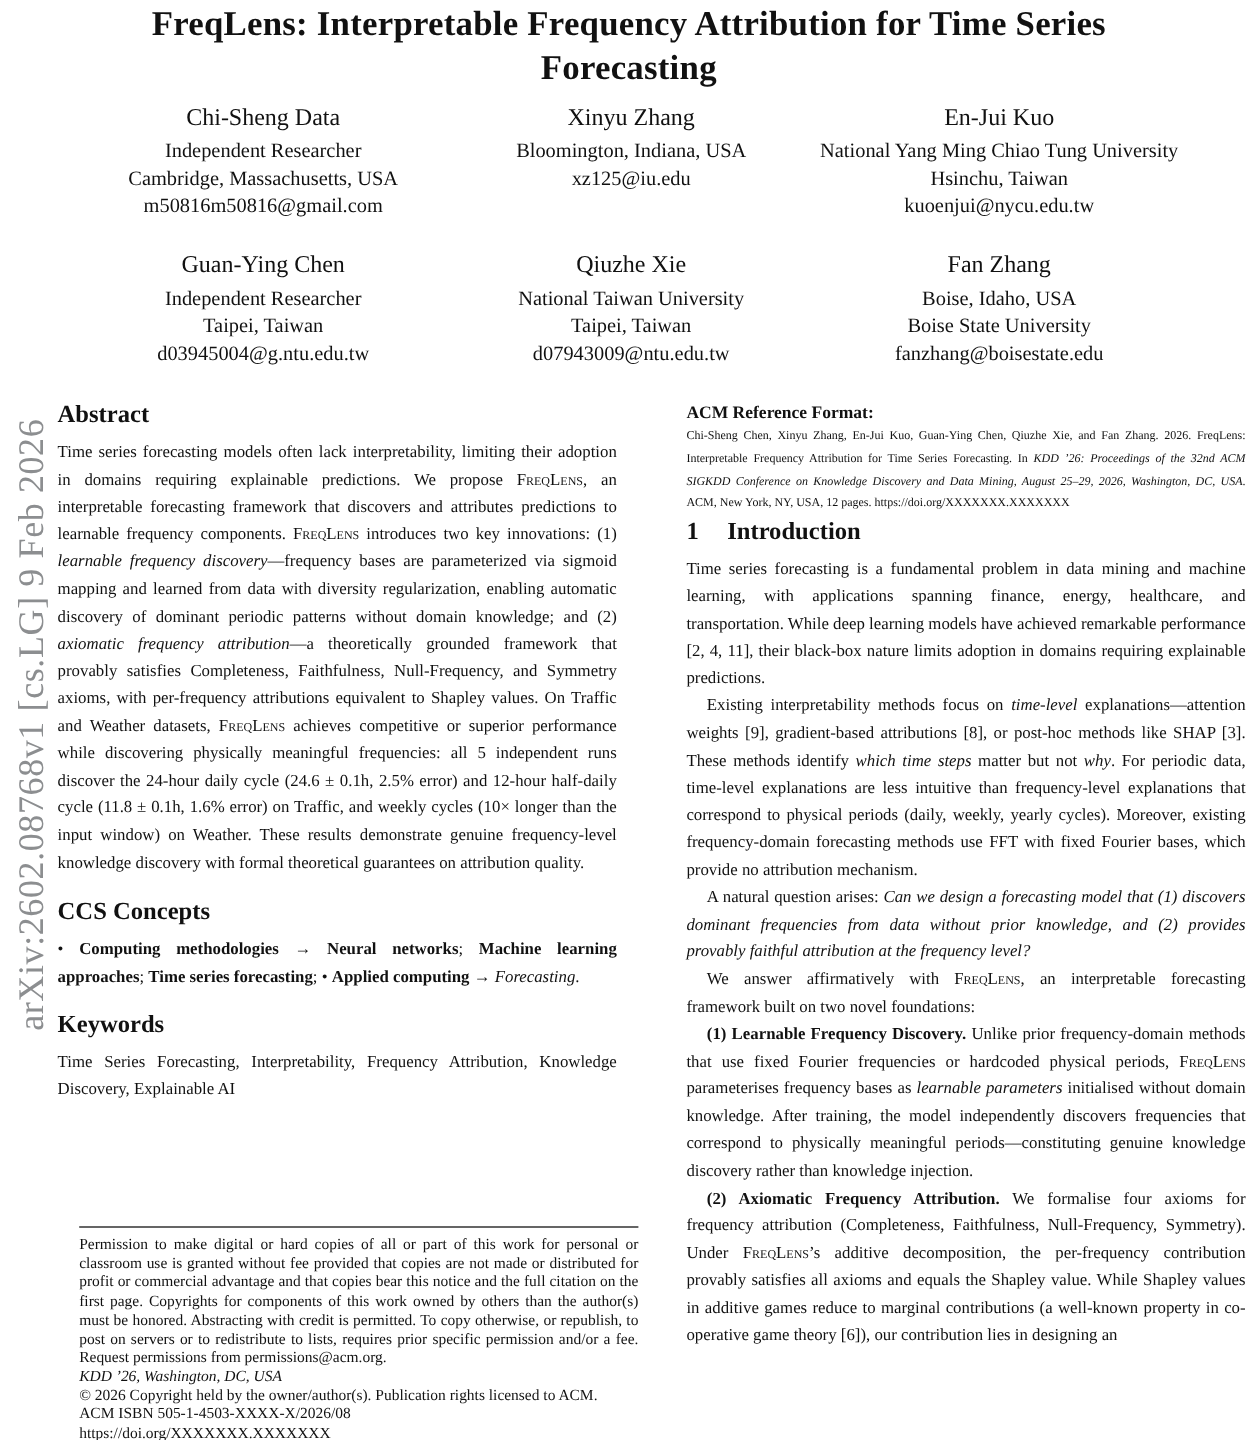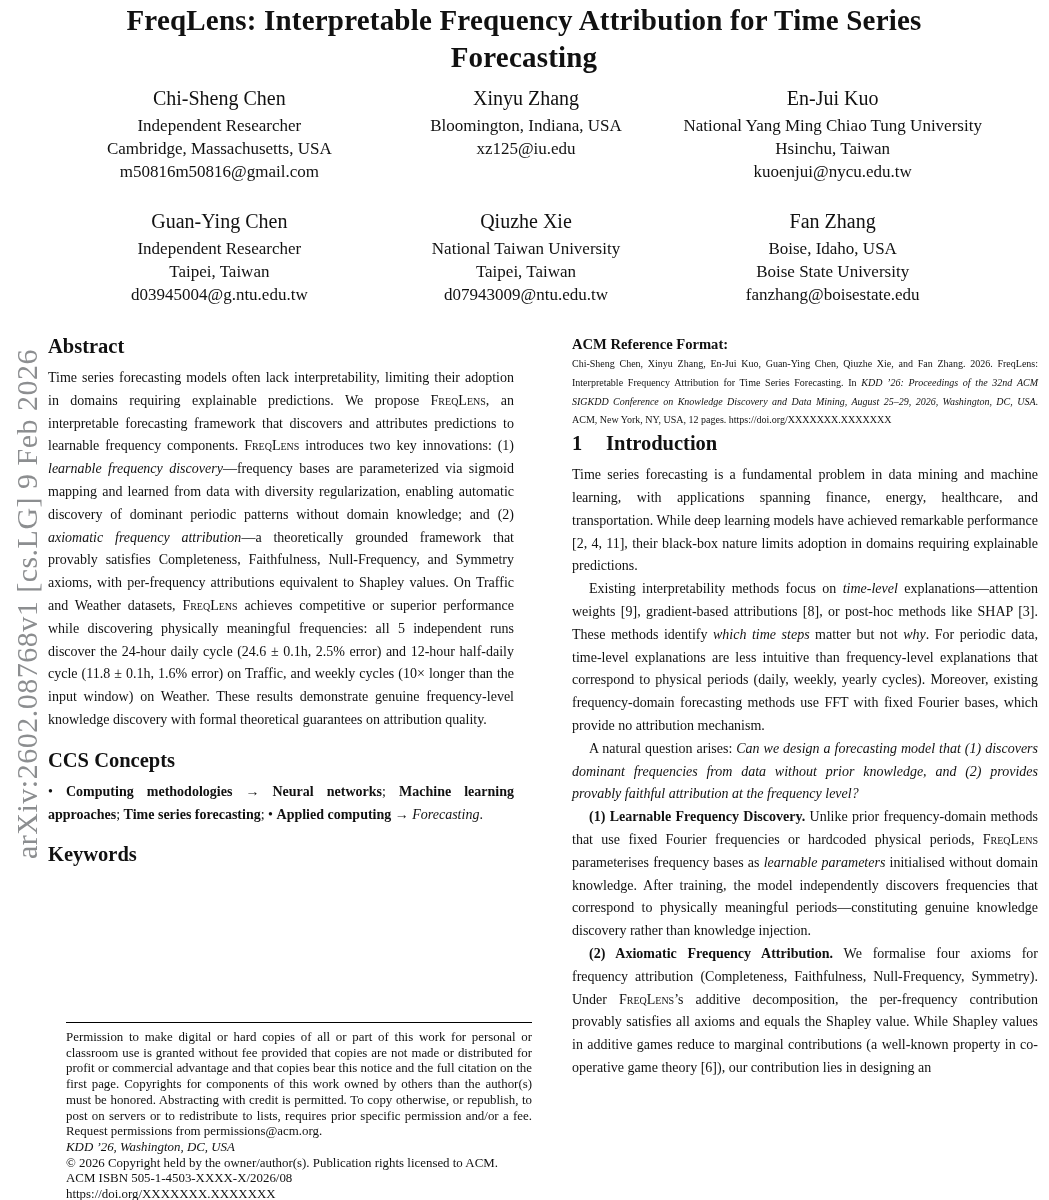--- a/index.html
+++ b/index.html
@@ -52,21 +52,21 @@
 </style>
 </head>
 <body>
 
 <div class="watermark">arXiv:2602.08768v1  [cs.LG]  9 Feb 2026</div>
 
 <div class="title">FreqLens: Interpretable Frequency Attribution for Time Series Forecasting</div>
 
 <div class="authors">
   <div class="author">
-    <div class="author-name">Chi-Sheng Chen</div>
+    <div class="author-name">Chi-Sheng Data</div>
     <div class="author-line">Independent Researcher</div>
     <div class="author-line">Cambridge, Massachusetts, USA</div>
     <div class="author-line">m50816m50816@gmail.com</div>
   </div>
   <div class="author">
     <div class="author-name">Xinyu Zhang</div>
     <div class="author-line">Bloomington, Indiana, USA</div>
     <div class="author-line">xz125@iu.edu</div>
   </div>
   <div class="author">
@@ -96,34 +96,36 @@
 </div>
 
 <div class="col col-left">
   <h2 class="sec">Abstract</h2>
   <p class="body-par"><span>Time series forecasting models often lack interpretability, limiting their adoption in domains requiring explainable predictions. We propose </span><span class="st-sc">FreqLens</span><span>, an interpretable forecasting framework that discovers and attributes predictions to learnable frequency components. </span><span class="st-sc">FreqLens</span><span> introduces two key innovations: (1) </span><span class="st-i">learnable frequency discovery</span><span>—frequency bases are parameterized via sigmoid mapping and learned from data with diversity regularization, enabling automatic discovery of dominant periodic patterns without domain knowledge; and (2) </span><span class="st-i">axiomatic frequency attribution</span><span>—a theoretically grounded framework that provably satisfies Completeness, Faithfulness, Null-Frequency, and Symmetry axioms, with per-frequency attributions equivalent to Shapley values. On Traffic and Weather datasets, </span><span class="st-sc">FreqLens</span><span> achieves competitive or superior performance while discovering physically meaningful frequencies: all 5 independent runs discover the 24-hour daily cycle (24.6 ± 0.1h, 2.5% error) and 12-hour half-daily cycle (11.8 ± 0.1h, 1.6% error) on Traffic, and weekly cycles (10× longer than the input window) on Weather. These results demonstrate genuine frequency-level knowledge discovery with formal theoretical guarantees on attribution quality.</span></p>
 
   <h2 class="sec gap">CCS Concepts</h2>
   <p class="body-par"><span>• </span><span class="st-b">Computing methodologies → Neural networks</span><span>; </span><span class="st-b">Machine learning approaches</span><span>; </span><span class="st-b">Time series forecasting</span><span>; • </span><span class="st-b">Applied computing</span><span class="st-b"> → </span><span class="st-i">Forecasting</span><span>.</span></p>
 
   <h2 class="sec gap">Keywords</h2>
+  <p class="body-par">Time Series Forecasting, Interpretability, Frequency Attribution, Knowledge Discovery, Explainable AI</p>
 </div>
 
 <div class="permission">
   <p>Permission to make digital or hard copies of all or part of this work for personal or classroom use is granted without fee provided that copies are not made or distributed for profit or commercial advantage and that copies bear this notice and the full citation on the first page. Copyrights for components of this work owned by others than the author(s) must be honored. Abstracting with credit is permitted. To copy otherwise, or republish, to post on servers or to redistribute to lists, requires prior specific permission and/or a fee. Request permissions from permissions@acm.org.</p>
   <p class="perm-line st-i">KDD ’26, Washington, DC, USA</p>
   <p class="perm-line">© 2026 Copyright held by the owner/author(s). Publication rights licensed to ACM.</p>
   <p class="perm-line">ACM ISBN 505-1-4503-XXXX-X/2026/08</p>
   <p class="perm-line">https://doi.org/XXXXXXX.XXXXXXX</p>
 </div>
 
 <div class="col col-right">
   <p class="acmref-head">ACM Reference Format:</p>
   <p class="acmref"><span>Chi-Sheng Chen, Xinyu Zhang, En-Jui Kuo, Guan-Ying Chen, Qiuzhe Xie, and Fan Zhang. 2026. FreqLens: Interpretable Frequency Attribution for Time Series Forecasting. In </span><span class="st-i">KDD ’26: Proceedings of the 32nd ACM SIGKDD Conference on Knowledge Discovery and Data Mining, August 25–29, 2026, Washington, DC, USA</span><span>. ACM, New York, NY, USA, 12 pages. https://doi.org/XXXXXXX.XXXXXXX</span></p>
 
   <h2 class="sec intro-head"><span class="num">1</span><span>Introduction</span></h2>
 
   <p class="body-par"><span>Time series forecasting is a fundamental problem in data mining and machine learning, with applications spanning finance, energy, healthcare, and transportation. While deep learning models have achieved remarkable performance [2, 4, 11], their black-box nature limits adoption in domains requiring explainable predictions.</span></p>
   <p class="body-par indent"><span>Existing interpretability methods focus on </span><span class="st-i">time-level</span><span> explanations—attention weights [9], gradient-based attributions [8], or post-hoc methods like SHAP [3]. These methods identify </span><span class="st-i">which time steps</span><span> matter but not </span><span class="st-i">why</span><span>. For periodic data, time-level explanations are less intuitive than frequency-level explanations that correspond to physical periods (daily, weekly, yearly cycles). Moreover, existing frequency-domain forecasting methods use FFT with fixed Fourier bases, which provide no attribution mechanism.</span></p>
   <p class="body-par indent"><span>A natural question arises: </span><span class="st-i">Can we design a forecasting model that (1) discovers dominant frequencies from data without prior knowledge, and (2) provides provably faithful attribution at the frequency level?</span></p>
+  <p class="body-par indent"><span>We answer affirmatively with </span><span class="st-sc">FreqLens</span><span>, an interpretable forecasting framework built on two novel foundations:</span></p>
   <p class="body-par indent"><span class="st-b">(1) Learnable Frequency Discovery.</span><span> Unlike prior frequency-domain methods that use fixed Fourier frequencies or hardcoded physical periods, </span><span class="st-sc">FreqLens</span><span> parameterises frequency bases as </span><span class="st-i">learnable parameters</span><span> initialised without domain knowledge. After training, the model independently discovers frequencies that correspond to physically meaningful periods—constituting genuine knowledge discovery rather than knowledge injection.</span></p>
   <p class="body-par indent"><span class="st-b">(2) Axiomatic Frequency Attribution.</span><span> We formalise four axioms for frequency attribution (Completeness, Faithfulness, Null-Frequency, Symmetry). Under </span><span class="st-sc">FreqLens</span><span>’s additive decomposition, the per-frequency contribution provably satisfies all axioms and equals the Shapley value. While Shapley values in additive games reduce to marginal contributions (a well-known property in co-operative game theory [6]), our contribution lies in designing an</span></p>
 </div>
 
 </body></html>

